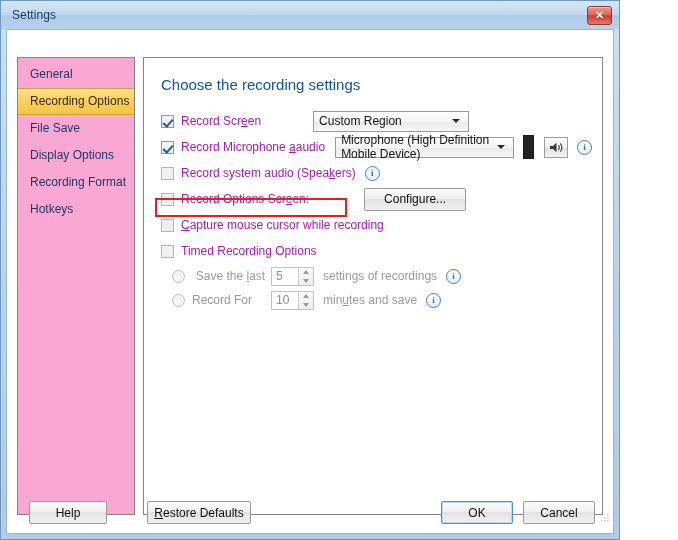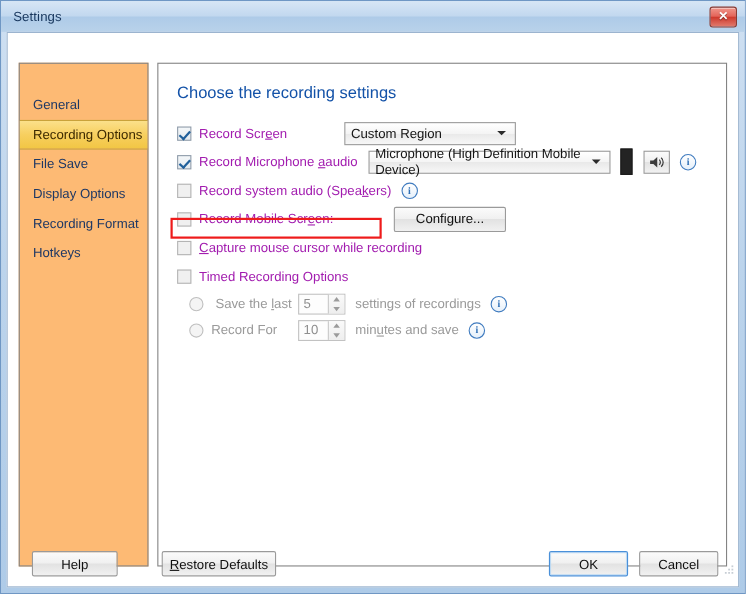--- a/index.html
+++ b/index.html
@@ -12,21 +12,21 @@
     font-family: "Liberation Sans", sans-serif;
     font-size: 12px;
     background: #ffffff;
     overflow: hidden;
   }
 
   
   .window {
     position: absolute;
     left: 0; top: 0;
-    width: 678px;
+    width: 620px;
     height: 540px;
     box-sizing: border-box;
     background: linear-gradient(to bottom, #cfe0f2 0%, #bcd4ec 45%, #aecbe8 100%);
     border: 1px solid #6f97c4;
     display: flex;
     flex-direction: column;
   }
 
   .titlebar {
     height: 28px;
@@ -74,24 +74,24 @@
     position: relative;
   }
 
   
   .sidebar {
     position: absolute;
     left: 10px;
     top: 27px;
     width: 118px;
     height: 458px;
-    background: #fdba74;
+    background: #f9a8d4;
     border: 1px solid #848484;
     box-sizing: border-box;
-    padding-top: 24px;
+    padding-top: 3px;
   }
   .nav-item {
     height: 27px;
     line-height: 27px;
     padding-left: 12px;
     font-size: 12px;
     color: #1f3864;
     box-sizing: border-box;
     cursor: pointer;
     white-space: nowrap;
@@ -418,21 +418,21 @@
         </div>
 
         <div class="row">
           <span class="cb flat"></span>
           <span class="cb-label"><span>Record system audio (Spea</span><u>k</u><span>ers)</span></span>
           <span class="info ml">i</span>
         </div>
 
         <div class="row">
           <span class="cb flat"></span>
-          <span class="cb-label"><span>Record Mobile Scr</span><u>e</u><span>en:</span></span>
+          <span class="cb-label"><span>Record Options Scr</span><u>e</u><span>en:</span></span>
           <div class="btn btn-configure">
               <span>Confi</span>
               <u>g</u>
               <span>ure...</span>
             </div>
         </div>
 
         <div class="row">
           <span class="cb flat"></span>
           <span class="cb-label"><u>C</u><span>apture mouse cursor while recording</span></span>

